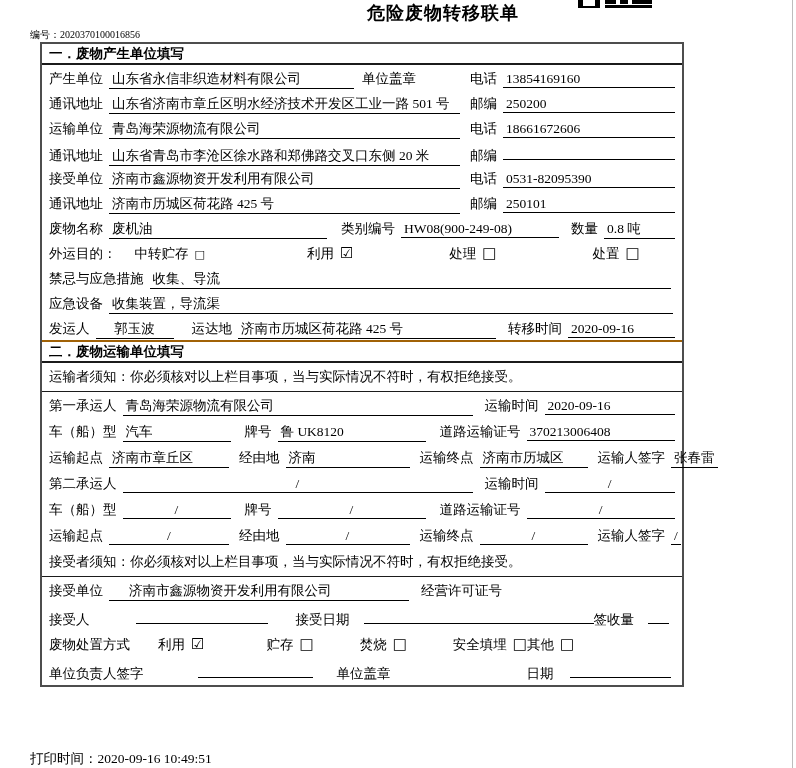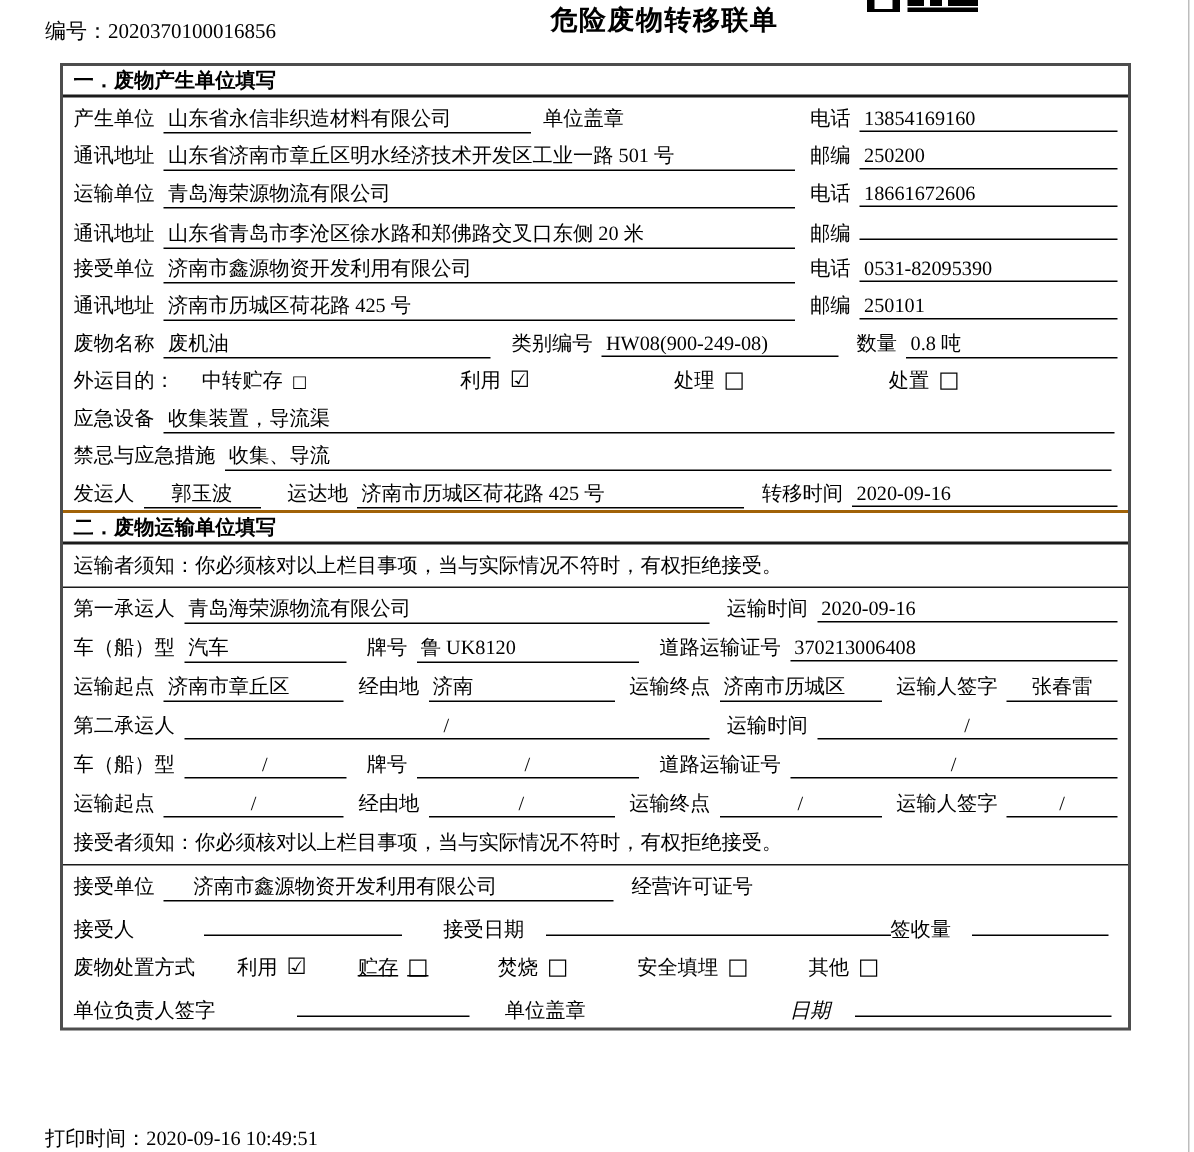--- a/index.html
+++ b/index.html
@@ -2,39 +2,39 @@
 <html><head>
 <meta charset="utf-8">
 <style>
   html,body{margin:0;padding:0;}
   body{
     width:796px;height:768px;position:relative;overflow:hidden;
     background:#ffffff;color:#000;
     font-family:"Liberation Serif","DejaVu Serif",serif;
     font-size:13.5px;
   }
-  .num{position:absolute;left:30px;top:12px;font-size:14px;white-space:nowrap;}
+  .num{position:absolute;left:30px;top:28px;font-size:10px;white-space:nowrap;}
   .doc-title{
     position:absolute;left:443px;top:1px;transform:translateX(-50%);
     font-family:"Liberation Sans","DejaVu Sans",sans-serif;
     font-size:18px;font-weight:bold;letter-spacing:1px;white-space:nowrap;
   }
   .qr{position:absolute;left:578px;top:0;width:76px;height:9px;}
   .qr div{position:absolute;background:#000;}
   .qr .p1{left:0;top:0;width:5px;height:8px;}
   .qr .p2{left:17px;top:0;width:5px;height:8px;}
   .qr .p3{left:0;top:6px;width:22px;height:2px;}
   .qr .p4{left:27px;top:0;width:11px;height:4px;}
   .qr .p5{left:42px;top:0;width:8px;height:4px;}
   .qr .p6{left:54px;top:0;width:20px;height:4px;}
   .qr .p7{left:27px;top:5px;width:47px;height:3px;}
   .edge-line{position:absolute;right:3px;top:0;width:1px;height:768px;background:#bdbdbd;}
 
   .form{
-    position:absolute;left:40px;top:42px;width:714px;
+    position:absolute;left:40px;top:42px;width:644px;
     border:2px solid #4d4d4d;box-sizing:border-box;background:#fff;
   }
   .sec-h{
     height:19px;display:flex;align-items:center;padding-left:7px;
     font-family:"Liberation Sans","DejaVu Sans",sans-serif;
     font-weight:bold;font-size:13.5px;
     border-bottom:2px solid #1b1b1b;
   }
   .sec-h.mid{border-top:2px solid #a16207;}
   .notice{
@@ -142,27 +142,27 @@
   <div class="row r1">
     <span class="lbl">外运目的：</span>
     <span class="opt" style="margin-left:12px;"><span>中转贮存</span><span class="cb cbs">□</span></span>
     <span class="opt" style="margin-left:102px;"><span>利用</span><span class="cb">☑</span></span>
     <span class="opt" style="margin-left:96px;"><span>处理</span><span class="cb">□</span></span>
     <span class="opt" style="margin-left:96px;"><span>处置</span><span class="cb">□</span></span>
   </div>
 
 
   <div class="row r1">
+    <span class="lbl">禁忌与应急措施</span>
+    <span class="val grow" style="margin-right:4px;">收集、导流</span>
+  </div>
+
+  <div class="row r1">
     <span class="lbl">应急设备</span>
     <span class="val grow" style="margin-right:2px;">收集装置，导流渠</span>
-  </div>
-
-  <div class="row r1">
-    <span class="lbl">禁忌与应急措施</span>
-    <span class="val grow" style="margin-right:4px;">收集、导流</span>
   </div>
 
   <div class="row r1">
     <span class="lbl">发运人</span>
     <span class="val c" style="flex:0 0 78px;">郭玉波</span>
     <span class="lbl" style="margin-left:18px;">运达地</span>
     <span class="val" style="flex:0 0 258px;">济南市历城区荷花路 425 号</span>
     <span class="lbl" style="margin-left:12px;">转移时间</span>
     <span class="val grow">2020-09-16</span>
   </div>
@@ -239,31 +239,31 @@
     <span class="val" style="flex:0 0 132px;margin-left:40px;"></span>
     <span class="lbl" style="margin-left:28px;">接受日期</span>
     <span class="val" style="flex:0 0 230px;margin-left:8px;"></span>
     <span class="lbl" style="">签收量</span>
     <span class="val grow" style="margin-left:8px;margin-right:6px;"></span>
   </div>
 
   <div class="row r3">
     <span class="lbl">废物处置方式</span>
     <span class="opt" style="margin-left:22px;"><span>利用</span><span class="cb">☑</span></span>
-    <span class="opt" style="margin-left:34px;text-decoration:underline;"><span>贮存</span><span class="cb">□</span></span>
+    <span class="opt" style="margin-left:62px;"><span>贮存</span><span class="cb">□</span></span>
     <span class="opt" style="margin-left:46px;"><span>焚烧</span><span class="cb">□</span></span>
     <span class="opt" style="margin-left:46px;"><span>安全填埋</span><span class="cb">□</span></span>
-    <span class="opt" style="margin-left:40px;"><span>其他</span><span class="cb">□</span></span>
+    <span class="opt" style=""><span>其他</span><span class="cb">□</span></span>
   </div>
 
   <div class="row r3">
     <span class="lbl">单位负责人签字</span>
     <span class="val" style="flex:0 0 115px;margin-left:48px;"></span>
     <span class="lbl" style="margin-left:24px;">单位盖章</span>
-    <span class="lbl" style="margin-left:130px;font-style:italic;">日期</span>
+    <span class="lbl" style="margin-left:130px;">日期</span>
     <span class="val grow" style="margin-left:10px;margin-right:4px;"></span>
   </div>
 
 </div>
 
 <div class="print-time">
   <span>打印时间：</span><span>2020-09-16 10:49:51</span>
 </div>
 
 </body></html>

